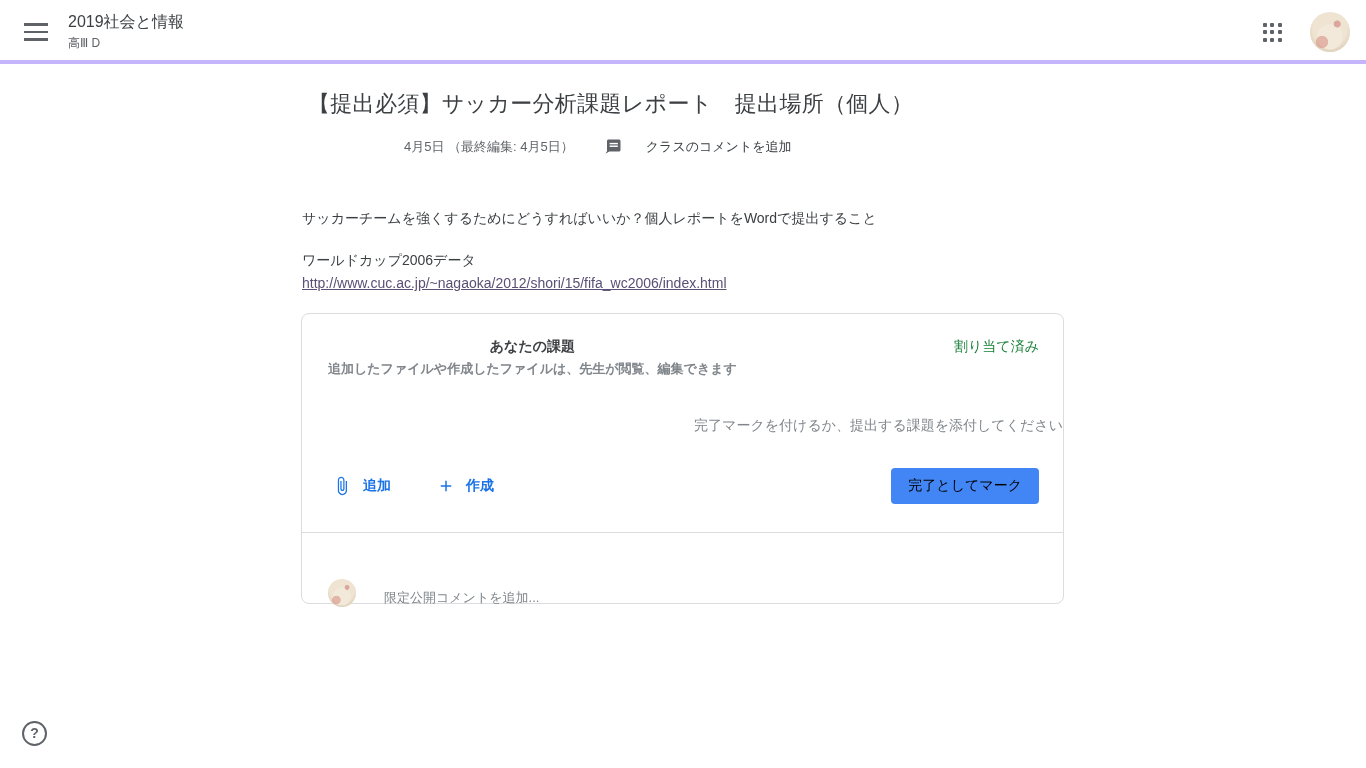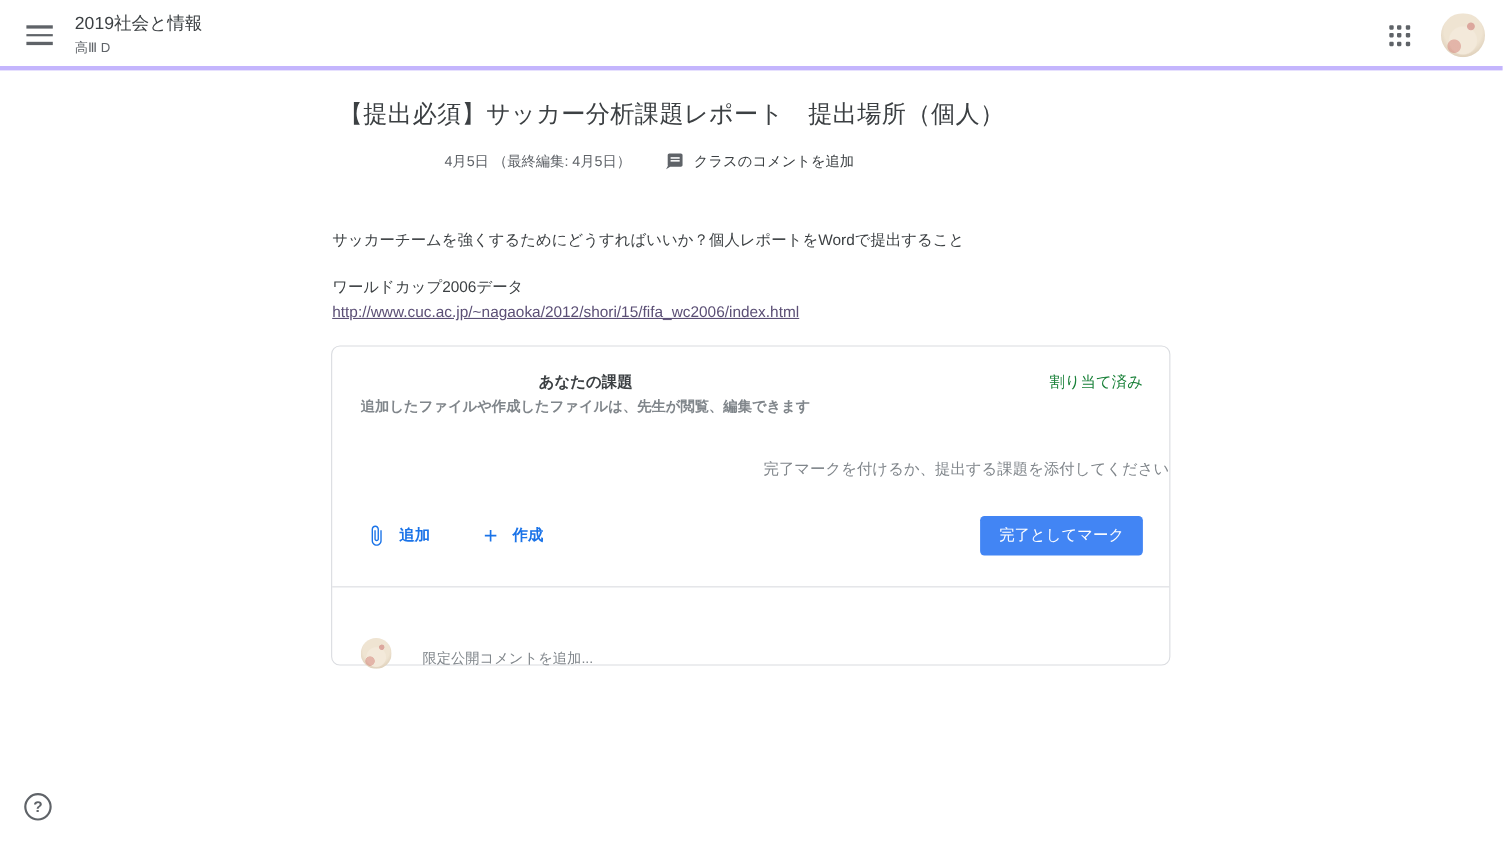--- a/index.html
+++ b/index.html
@@ -29,21 +29,21 @@
       radial-gradient(circle at 68% 30%, rgba(196,92,92,.45) 0 8%, transparent 10%),
       radial-gradient(circle at 50% 62%, #f3e9da 0 38%, transparent 42%),
       radial-gradient(circle at 50% 40%, #efe4d2 0 55%, #dccdb7 80%, #cdbba2 100%); }
 
   
   .content { position:absolute; left:301px; top:64px; width:763px; }
   .assignment-title { margin:26px 0 0 7px; font-size:22px; font-weight:400;
     color:#3c4043; line-height:28px; letter-spacing:.3px; }
   .date-row { margin:20px 0 0 103px; display:flex; align-items:flex-start;
     font-size:13px; color:#5f6368; }
-  .comment-toggle { display:flex; align-items:center; gap:9px; margin-left:30px;
+  .comment-toggle { display:flex; align-items:center; gap:24px; margin-left:30px;
     border:none; background:transparent; cursor:pointer;
     font-size:13px; color:#3c4043; font-family:Liberation Serif, serif; }
   .description { margin:52px 0 0 1px; font-size:14px; color:#3c4043; line-height:20px; }
   .materials-label { margin:22px 0 0 1px; font-size:14px; color:#3c4043; line-height:20px; }
   .materials-link { display:inline-block; margin:5px 0 0 1px; font-size:14px;
     color:#5b4f75; text-decoration:underline; line-height:17px; }
 
   
   .work-card { margin-top:21px; width:763px; height:291px;
     border:1px solid #dadce0; border-radius:8px; background:#fff; }
@@ -53,21 +53,21 @@
   .work-subtitle { margin-top:7px; font-size:13px; color:#80868b; line-height:16px;font-weight:bold; }
   .status-badge { font-size:14px; color:#188038; line-height:16px; }
   .attach-hint { margin-top:40px; text-align:right; font-size:14px;
     color:#80868b; line-height:16px; }
   .actions-row { display:flex; align-items:center; margin-top:35px; padding:0 24px 0 30px; }
   .text-btn { display:flex; align-items:center; gap:11px; border:none;
     background:transparent; cursor:pointer; color:#1a73e8; font-size:14px;
     font-weight:bold; font-family:inherit; }
   .text-btn + .text-btn { margin-left:46px; }
   .primary-btn { margin-left:auto; height:36px; padding:0 17px; border:none;
-    border-radius:4px; background:#4285f4; color:#ffffff; font-size:14px;
+    border-radius:4px; background:#4285f4; color:#000000; font-size:14px;
     cursor:pointer; font-family:inherit; }
   .card-divider { margin-top:28px; border:none; border-top:1px solid #dadce0; }
   .comment-row { height:74px; display:flex; align-items:flex-end; gap:28px;
     padding-left:26px; cursor:text; }
   .avatar-sm { width:28px; height:28px; border-radius:50%; flex:none;
     background:
       radial-gradient(circle at 30% 75%, rgba(214,138,128,.55) 0 14%, transparent 16%),
       radial-gradient(circle at 68% 30%, rgba(196,92,92,.45) 0 8%, transparent 10%),
       radial-gradient(circle at 50% 62%, #f3e9da 0 38%, transparent 42%),
       radial-gradient(circle at 50% 40%, #efe4d2 0 55%, #dccdb7 80%, #cdbba2 100%); }

